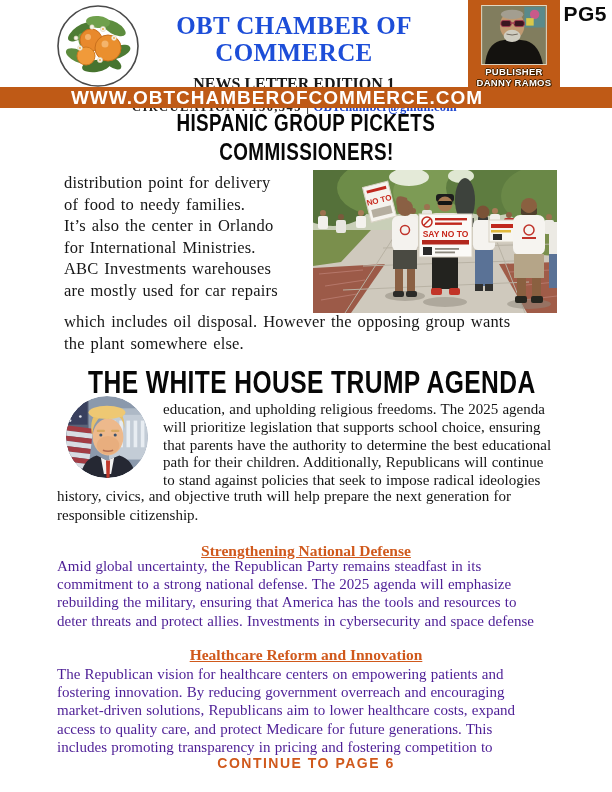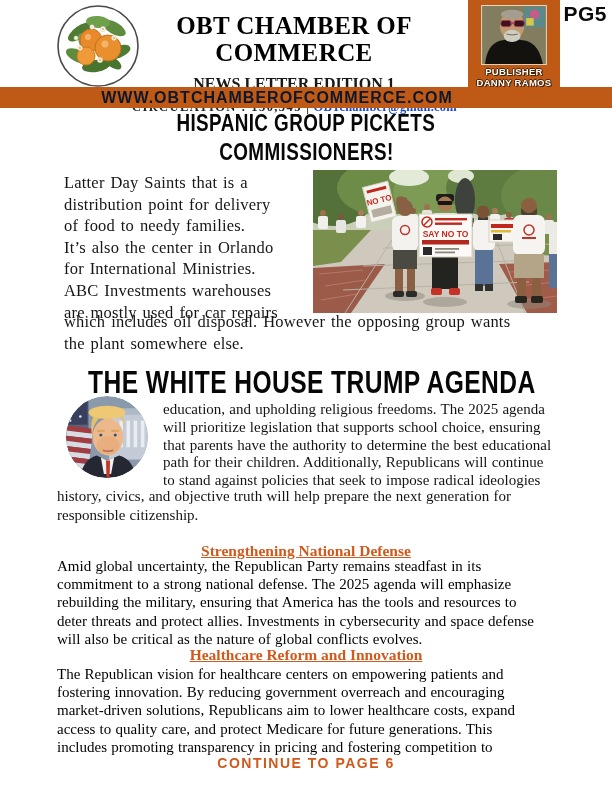--- a/index.html
+++ b/index.html
@@ -3,46 +3,46 @@
 <meta charset="utf-8">
 <style>
   html,body{margin:0;padding:0;background:#fff;}
   .page{position:relative;width:612px;height:792px;background:#fff;overflow:hidden;
         font-family:"Liberation Serif",serif;color:#1b1b1b;}
   .abs{position:absolute;}
 
   
   .logo{left:56px;top:4px;width:84px;height:84px;}
   .mast{left:132px;top:12px;width:324px;text-align:center;}
-  .m-title{font-size:25px;line-height:27px;font-weight:bold;letter-spacing:.4px;color:#000000;}
+  .m-title{font-size:25px;line-height:27px;font-weight:bold;letter-spacing:.4px;color:#1d4ed8;}
   .m-sub{font-size:16px;line-height:18px;font-weight:600;margin-top:9px;color:#181818;}
   .m-circ{font-size:12.5px;margin-top:7px;white-space:nowrap;}
   .m-circ .blk{color:#222;letter-spacing:1.4px;font-weight:600;}
   .m-circ .eml{color:var(--link_blue,#1f46cf);letter-spacing:.2px;font-weight:600;}
   .pub{left:468px;top:0;width:92px;height:87px;background:var(--accent_orange,#bf5a16);text-align:center;}
   .pub svg{display:block;margin:5px auto 2px auto;}
   .pub-cap{font-family:"Liberation Sans",sans-serif;font-size:9.5px;line-height:10.5px;font-weight:bold;
            color:#fff;letter-spacing:.3px;text-shadow:1px 1px 0 #4a2400,-1px 0 0 #4a2400,0 -1px 0 #4a2400,1px 0 0 #4a2400;}
   .pg{right:5px;top:2px;font-family:"Liberation Sans",sans-serif;font-size:21px;font-weight:bold;color:#0a0a0a;letter-spacing:.5px;text-align:right;}
   .banner{left:0;top:87px;width:612px;height:21px;background:var(--accent_orange,#bf5a16);}
-  .banner-text{display:block;text-align:center;padding-right:58px;line-height:21px;color:#0f172a;
-           font-family:"Liberation Sans",sans-serif;font-size:16px;font-weight:bold;letter-spacing:1px;}
+  .banner-text{display:block;text-align:center;padding-right:58px;line-height:21px;color:#ffffff;
+           font-family:"Liberation Sans",sans-serif;font-size:19px;font-weight:bold;letter-spacing:1px;}
 
   
   .hl{width:612px;text-align:center;font-family:"Liberation Sans",sans-serif;font-weight:bold;color:#070707;}
   .hl1{left:0;top:109px;font-size:23px;line-height:29px;}
   .hl2{left:0;top:366px;font-size:30px;line-height:31px;padding-left:6px;}
   .cond{display:inline-block;transform:scale(.82,1.05);transform-origin:50% 50%;white-space:nowrap;letter-spacing:.5px;}
 
   
   .ln{white-space:nowrap;}
   .a1 .ln{font-size:16.5px;line-height:21.6px;letter-spacing:.2px;word-spacing:1.5px;color:#161616;}
   .a2 .ln{font-size:15px;line-height:17.8px;word-spacing:.5px;color:#141414;}
   .a2f .ln{font-size:15px;line-height:18.8px;word-spacing:.5px;color:#141414;}
-  .a2p .ln{font-size:15px;line-height:18.2px;word-spacing:.5px;color:#000000;}
+  .a2p .ln{font-size:15px;line-height:18.2px;word-spacing:.5px;color:#4c1d95;}
   #a1-col{left:64px;top:172px;}
   #a1-full{left:64px;top:311px;}
   .protest{left:313px;top:170px;width:244px;height:143px;}
   .trump{left:66px;top:396px;width:82px;height:82px;border-radius:50%;overflow:hidden;}
   #a2-wrap{left:163px;top:401px;}
   #a2-full{left:57px;top:487px;}
   .subhead{width:612px;text-align:center;font-size:15.5px;font-weight:bold;
            color:var(--heading_orange,#d05e1f);text-decoration:underline;}
   #sec1-h{left:0;top:542px;}
   #sec1-lines{left:57px;top:557px;}
@@ -125,21 +125,20 @@
   <div class="abs banner">
     <span class="banner-text">WWW.OBTCHAMBEROFCOMMERCE.COM</span>
   </div>
 
   <div class="abs hl hl1">
     <span class="cond">HISPANIC GROUP PICKETS</span><br>
     <span class="cond">COMMISSIONERS!</span>
   </div>
 
   <div class="abs a1" id="a1-col">
-      <div class="ln">Latter Day Saints that is a</div>
       <div class="ln">distribution point for delivery</div>
       <div class="ln">of food to needy families.</div>
       <div class="ln">It’s also the center in Orlando</div>
       <div class="ln">for International Ministries.</div>
       <div class="ln">ABC Investments warehouses</div>
       <div class="ln">are mostly used for car repairs</div>
     </div>
 
   <div class="abs protest">
     <svg width="244" height="143" viewBox="0 0 244 143">
@@ -368,21 +367,20 @@
       <div class="ln">history, civics, and objective truth will help prepare the next generation for</div>
       <div class="ln">responsible citizenship.</div>
     </div>
 
   <div class="abs subhead" id="sec1-h">Strengthening National Defense</div>
   <div class="abs a2p" id="sec1-lines">
       <div class="ln">Amid global uncertainty, the Republican Party remains steadfast in its</div>
       <div class="ln">commitment to a strong national defense. The 2025 agenda will emphasize</div>
       <div class="ln">rebuilding the military, ensuring that America has the tools and resources to</div>
       <div class="ln">deter threats and protect allies. Investments in cybersecurity and space defense</div>
-      <div class="ln">will also be critical as the nature of global conflicts evolves.</div>
     </div>
 
   <div class="abs subhead" id="sec2-h">Healthcare Reform and Innovation</div>
   <div class="abs a2p" id="sec2-lines">
       <div class="ln">The Republican vision for healthcare centers on empowering patients and</div>
       <div class="ln">fostering innovation. By reducing government overreach and encouraging</div>
       <div class="ln">market-driven solutions, Republicans aim to lower healthcare costs, expand</div>
       <div class="ln">access to quality care, and protect Medicare for future generations. This</div>
       <div class="ln">includes promoting transparency in pricing and fostering competition to</div>
     </div>

